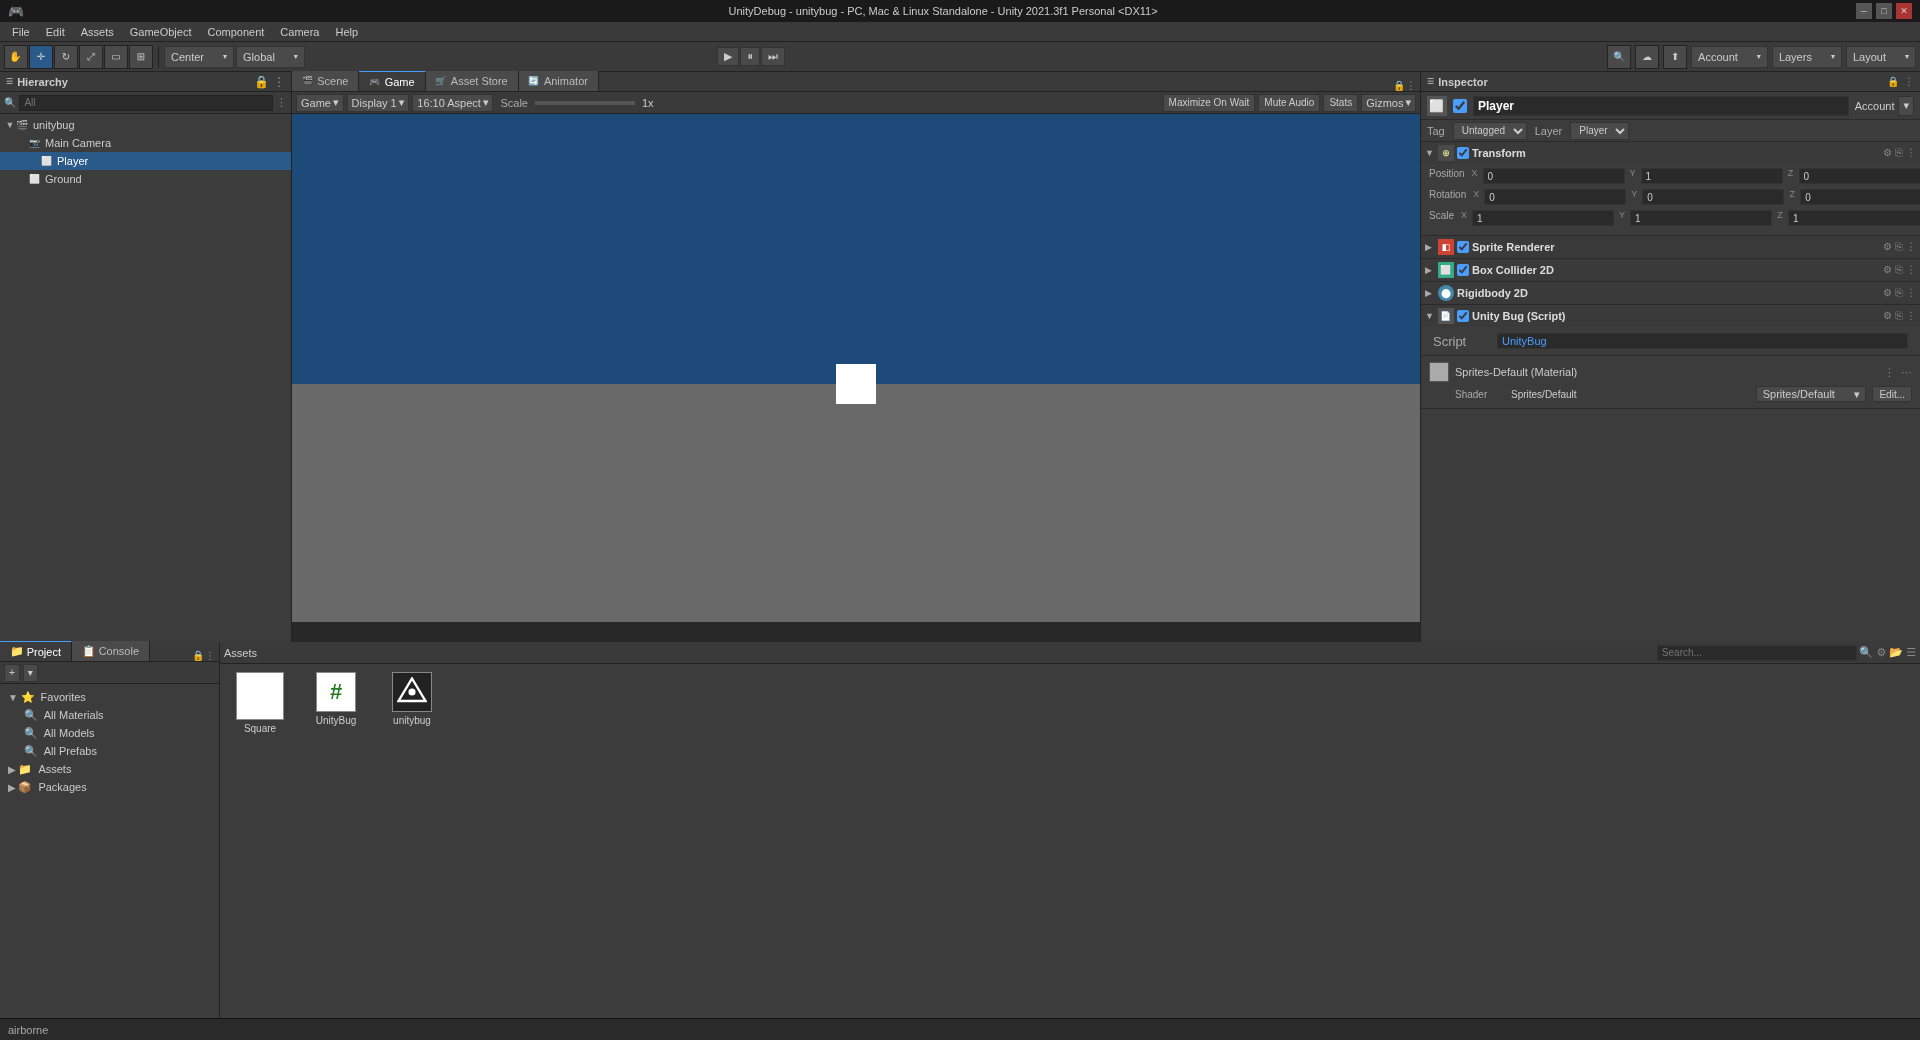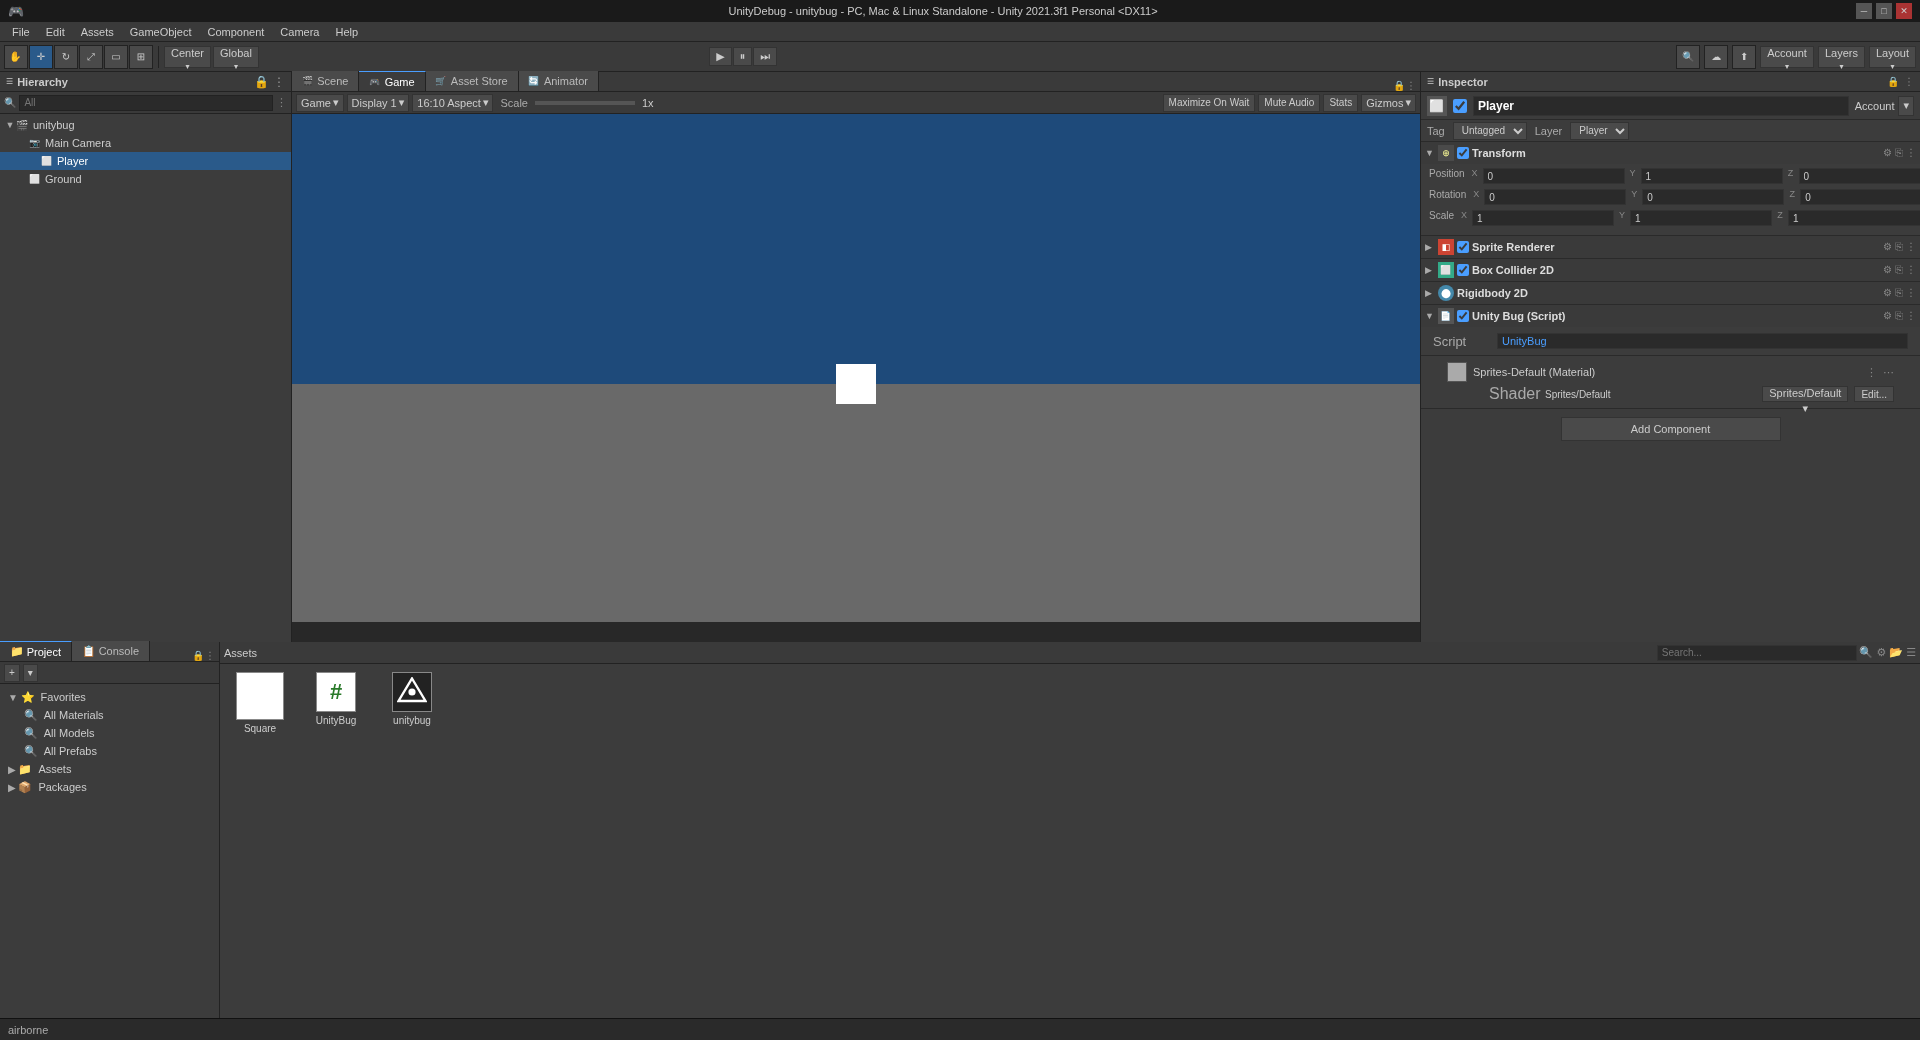--- a/index.html
+++ b/index.html
@@ -76,23 +76,22 @@
     .top-right-controls { display: flex; align-items: center; gap: 4px; margin-left: auto; }
     .dropdown-btn {
       height: 22px;
       background: #4a4a4a;
       border: 1px solid #333;
       color: #ccc;
       cursor: pointer;
       display: flex;
       align-items: center;
       padding: 0 6px;
-      gap: 3px;
+      gap: 19px;
       font-size: 11px;
-      flex-direction: column;
     }
     .dropdown-arrow { font-size: 8px; }
 
     
     #hierarchy-panel {
       width: 292px;
       background: #3c3c3c;
       border-right: 1px solid #222;
       display: flex;
       flex-direction: column;
@@ -382,21 +381,21 @@
       background: #2a2a2a;
       border: 1px solid #333;
       color: #4a9eff;
       padding: 0 4px;
       font-size: 10px;
       display: flex; align-items: center;
     }
 
     
     .material-section {
-      padding: 4px 26px;
+      padding: 4px 8px;
       border-bottom: 1px solid #2a2a2a;
     }
     .material-row {
       display: flex;
       align-items: center;
       gap: 6px;
       height: 24px;
     }
     .material-preview {
       width: 20px; height: 20px;
@@ -406,21 +405,21 @@
     .material-name { color: #ccc; font-size: 11px; flex: 1; }
     .material-dots { color: #888; cursor: pointer; }
 
     .shader-row {
       display: flex;
       align-items: center;
       height: 20px;
       gap: 6px;
       padding-left: 26px;
     }
-    .shader-label { width: 50px; color: #aaa; font-size: 16px; margin-left: 16px; }
+    .shader-label { width: 50px; color: #aaa; font-size: 10px; }
     .shader-value { color: #ccc; font-size: 10px; flex: 1; }
     .shader-edit-btn {
       height: 16px;
       background: #4a4a4a;
       border: 1px solid #333;
       color: #ccc;
       padding: 0 6px;
       font-size: 10px;
       cursor: pointer;
     }
@@ -933,23 +932,20 @@
           <span class="shader-label">Shader</span>
           <span class="shader-value">Sprites/Default</span>
           <div class="dropdown-btn" style="height:16px; font-size:10px;">
             <span>Sprites/Default</span>
             <span>▾</span>
           </div>
           <button class="shader-edit-btn">Edit...</button>
         </div>
       </div>
 
-      <div class="add-component-section">
-        <button class="add-component-btn">Add Component</button>
-      </div>
     </div>
   </div>
 
   <div id="bottom-workspace">
 
     <div id="left-tree" style="width:220px; border-right:1px solid #222; background:#3c3c3c; display:flex; flex-direction:column;">
       <div class="bottom-tabs">
         <div class="bottom-tab active">
           <span>📁</span>
           <span>Project</span>

